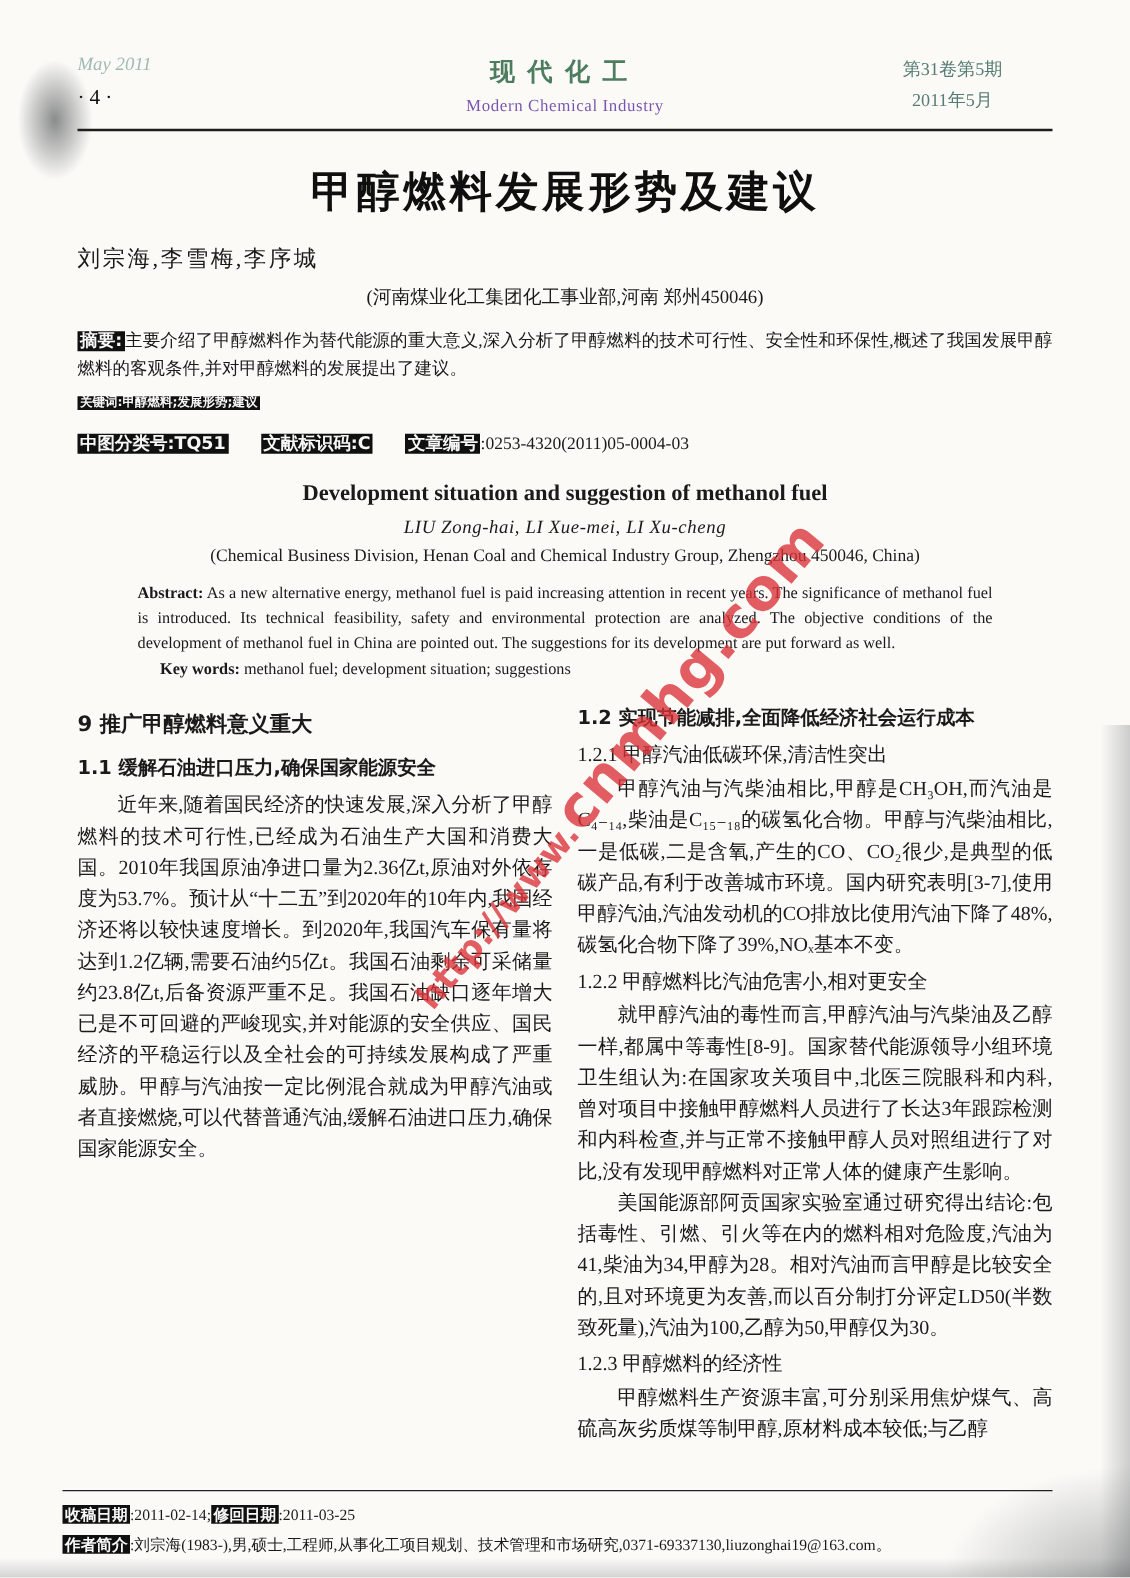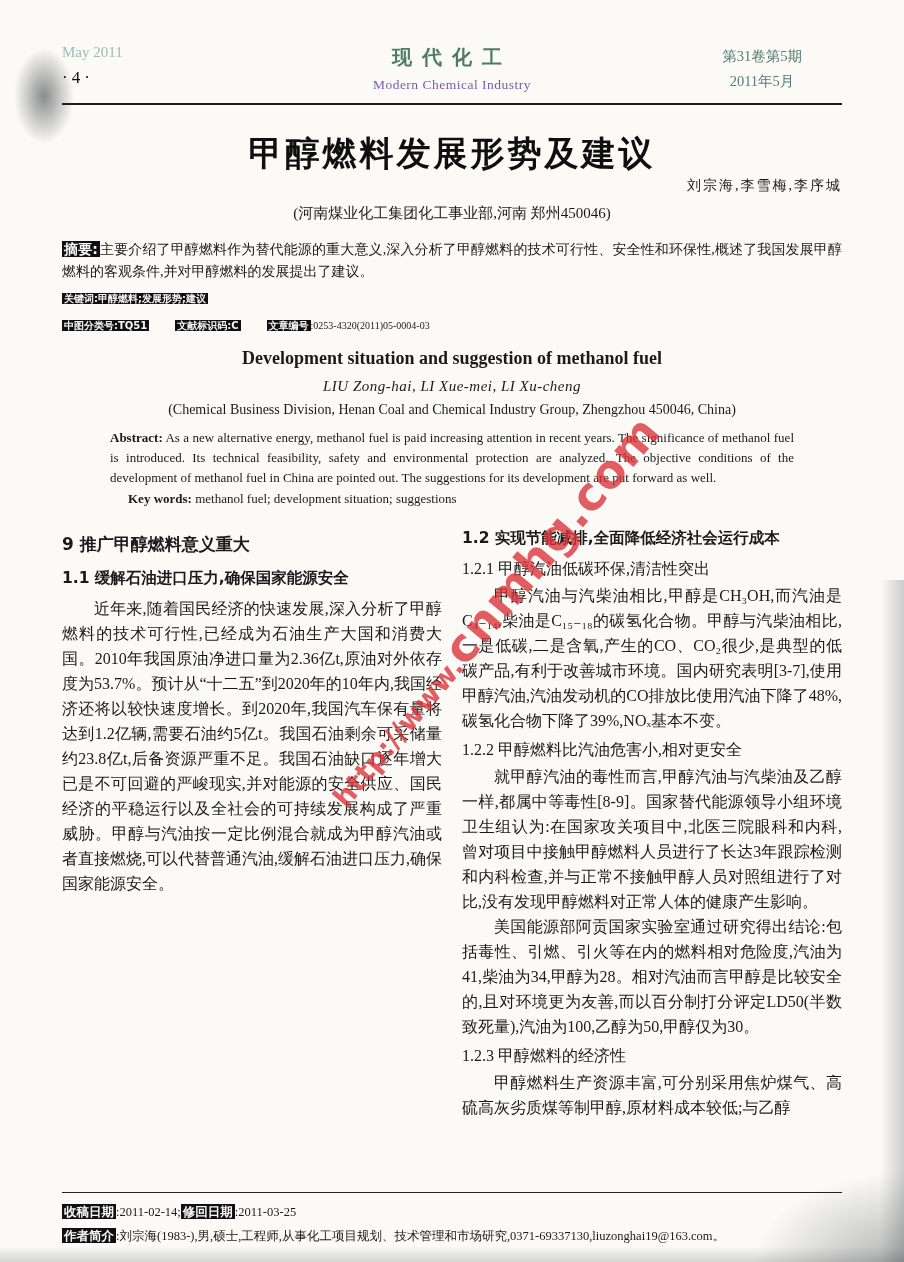--- a/index.html
+++ b/index.html
@@ -21,40 +21,40 @@
   .scan-edge-right { position:absolute; right:0; top:580px; width:24px; height:682px;
     background:linear-gradient(to left, rgba(95,100,103,.30), rgba(95,100,103,0)); }
   .scan-edge-bottom { position:absolute; left:0; bottom:0; width:100%; height:16px;
     background:linear-gradient(to top, rgba(95,100,103,.25), rgba(95,100,103,0)); }
   .scan-corner-br { position:absolute; right:0; bottom:0; width:150px; height:90px;
     background:radial-gradient(ellipse at 100% 100%, rgba(70,75,78,.40), rgba(70,75,78,0) 70%); }
 
   
   .journal-header { display:flex; justify-content:space-between; align-items:flex-start; }
   .jh-left { width:160px; }
-  .jh-date-en { color:#8fb0a8; font-size:15px; opacity:.85; }
+  .jh-date-en { color:#8fb0a8; font-size:15px; font-style:italic; opacity:.85; }
   .jh-page { font-size:17px; margin-top:7px; color:#111; letter-spacing:4px; }
   .jh-center { text-align:center; flex:1; }
   .jh-cn { color:#14532d; font-size:20px; letter-spacing:10px; font-weight:bold; opacity:.75; }
   .jh-en { color:#4c1d95; font-size:13.5px; margin-top:6px; opacity:.75; letter-spacing:.5px; }
   .jh-right { width:160px; color:#567d75; font-size:14.5px; line-height:25px; text-align:center; }
   .header-rule { border-bottom:2.5px solid #1c1c1c; margin-top:9px; }
 
   
   .title { font-family:"DejaVu Sans","Liberation Sans",sans-serif; font-weight:bold;
     font-size:34px; letter-spacing:3px; text-align:center; margin-top:26px; color:#0f0f0f; }
-  .authors { text-align:right; font-size:14px; letter-spacing:2px; }
+  .authors { text-align:left; font-size:18px; margin-top:18px; letter-spacing:2px; }
   .affiliation { text-align:center; font-size:15px; margin-top:9px; }
 
   
   .chip { background:#101010; color:#f7f7f7; padding:0 2px;
     font-family:"DejaVu Sans","Liberation Sans",sans-serif; font-weight:bold; }
   .abstract-cn { margin-top:15px; font-size:14px; line-height:22px; text-align:justify; }
   .keywords-cn { margin-top:5px; font-size:10px; line-height:22px; }
-  .classification { margin-top:7px; font-size:10px; line-height:17px; }
+  .classification { margin-top:7px; font-size:14px; line-height:28px; }
   .classification .gap { margin-left:26px; }
 
   
   .en-title { text-align:center; font-size:18px; font-weight:bold; margin-top:14px; }
   .en-authors { text-align:center; font-style:italic; font-size:15px; margin-top:9px; letter-spacing:.5px; }
   .en-affiliation { text-align:center; font-size:14px; margin-top:7px; }
   .en-abstract { margin:10px 48px 0 48px; font-size:13px; line-height:20px; text-align:justify; }
   .en-keywords { margin:3px 48px 0 66px; font-size:13px; }
 
   
@@ -68,21 +68,21 @@
   .sec3 { font-weight:normal; font-size:16px; margin:4px 0 2px 0; text-align:left; }
 
   
   .watermark { position:absolute; left:334px; top:772px; white-space:nowrap;
     transform:rotate(-50deg); transform-origin:left center;
     color:#dc3237; opacity:.78; font-family:"DejaVu Sans","Liberation Sans",sans-serif; z-index:5; }
   .wm-small { font-size:28px; font-weight:bold; }
   .wm-big { font-size:46px; font-weight:bold; letter-spacing:1px; }
 
   
-  .page-footer { position:absolute; left:62px; right:62px; bottom:14px; background:transparent; }
+  .page-footer { position:absolute; left:50px; right:62px; bottom:14px; background:transparent; }
   .footer-rule { border-top:1.5px solid #222; margin-bottom:7px; }
   .footer-line { font-size:12.5px; line-height:23px; }
 </style>
 </head>
 <body>
 
 <div class="page">
 
   <div class="scan-blob-tl"></div>
   <div class="scan-edge-right"></div>

